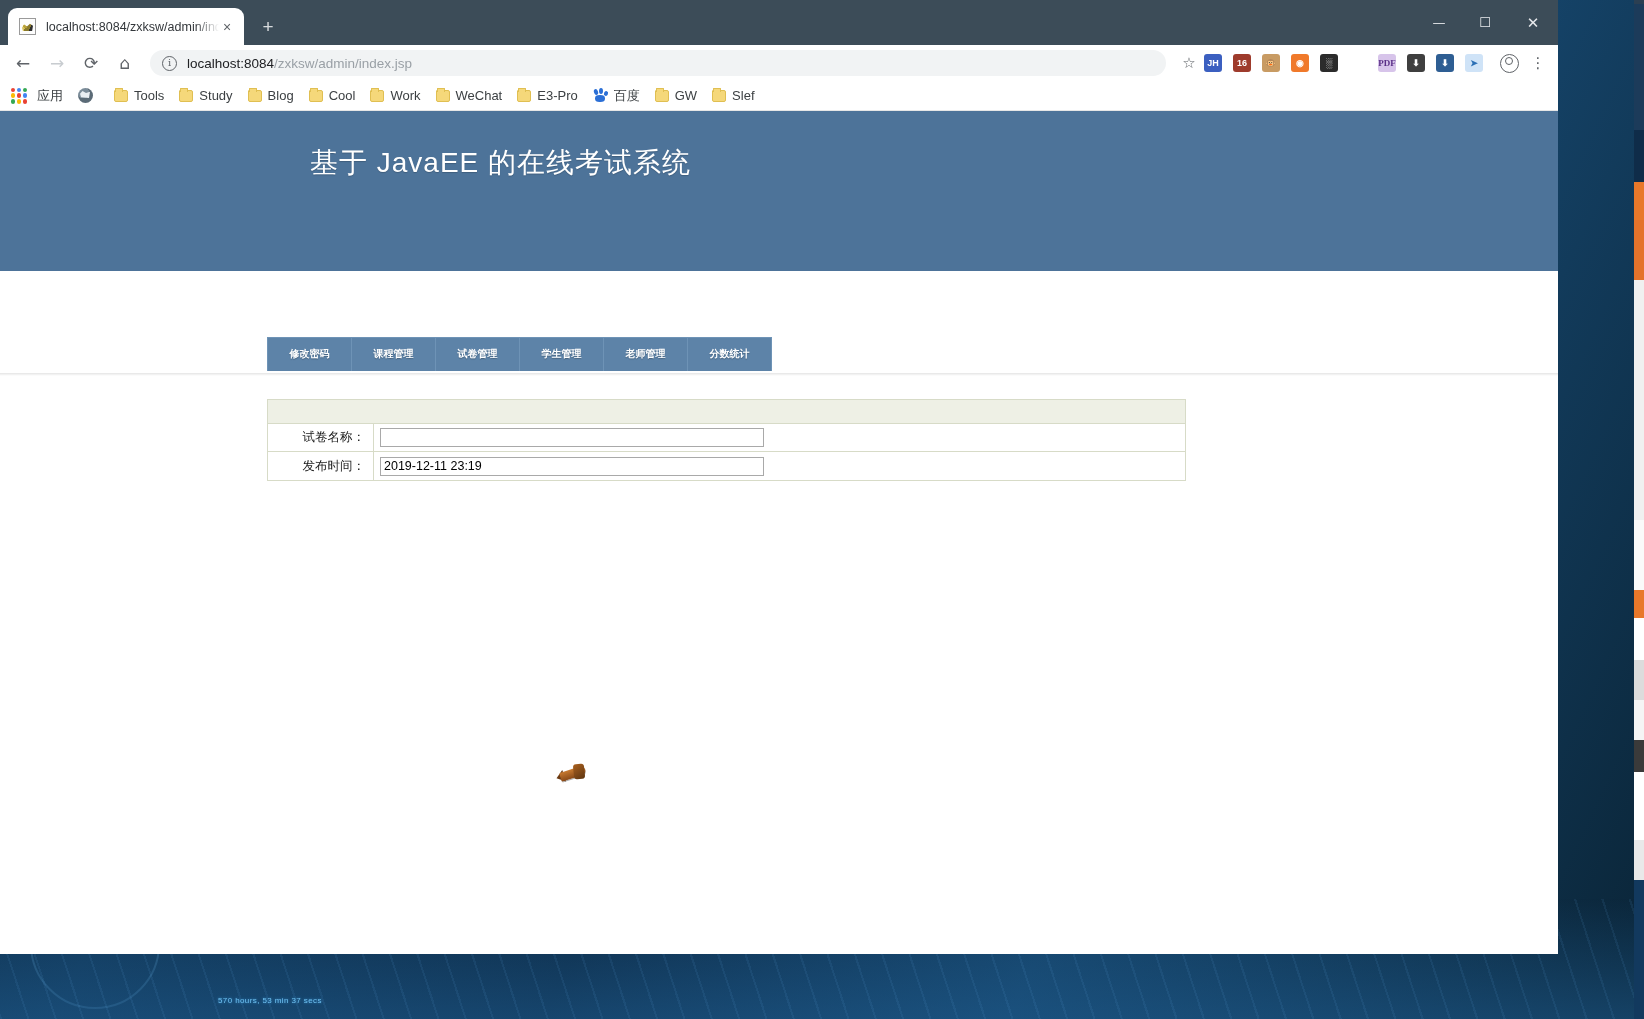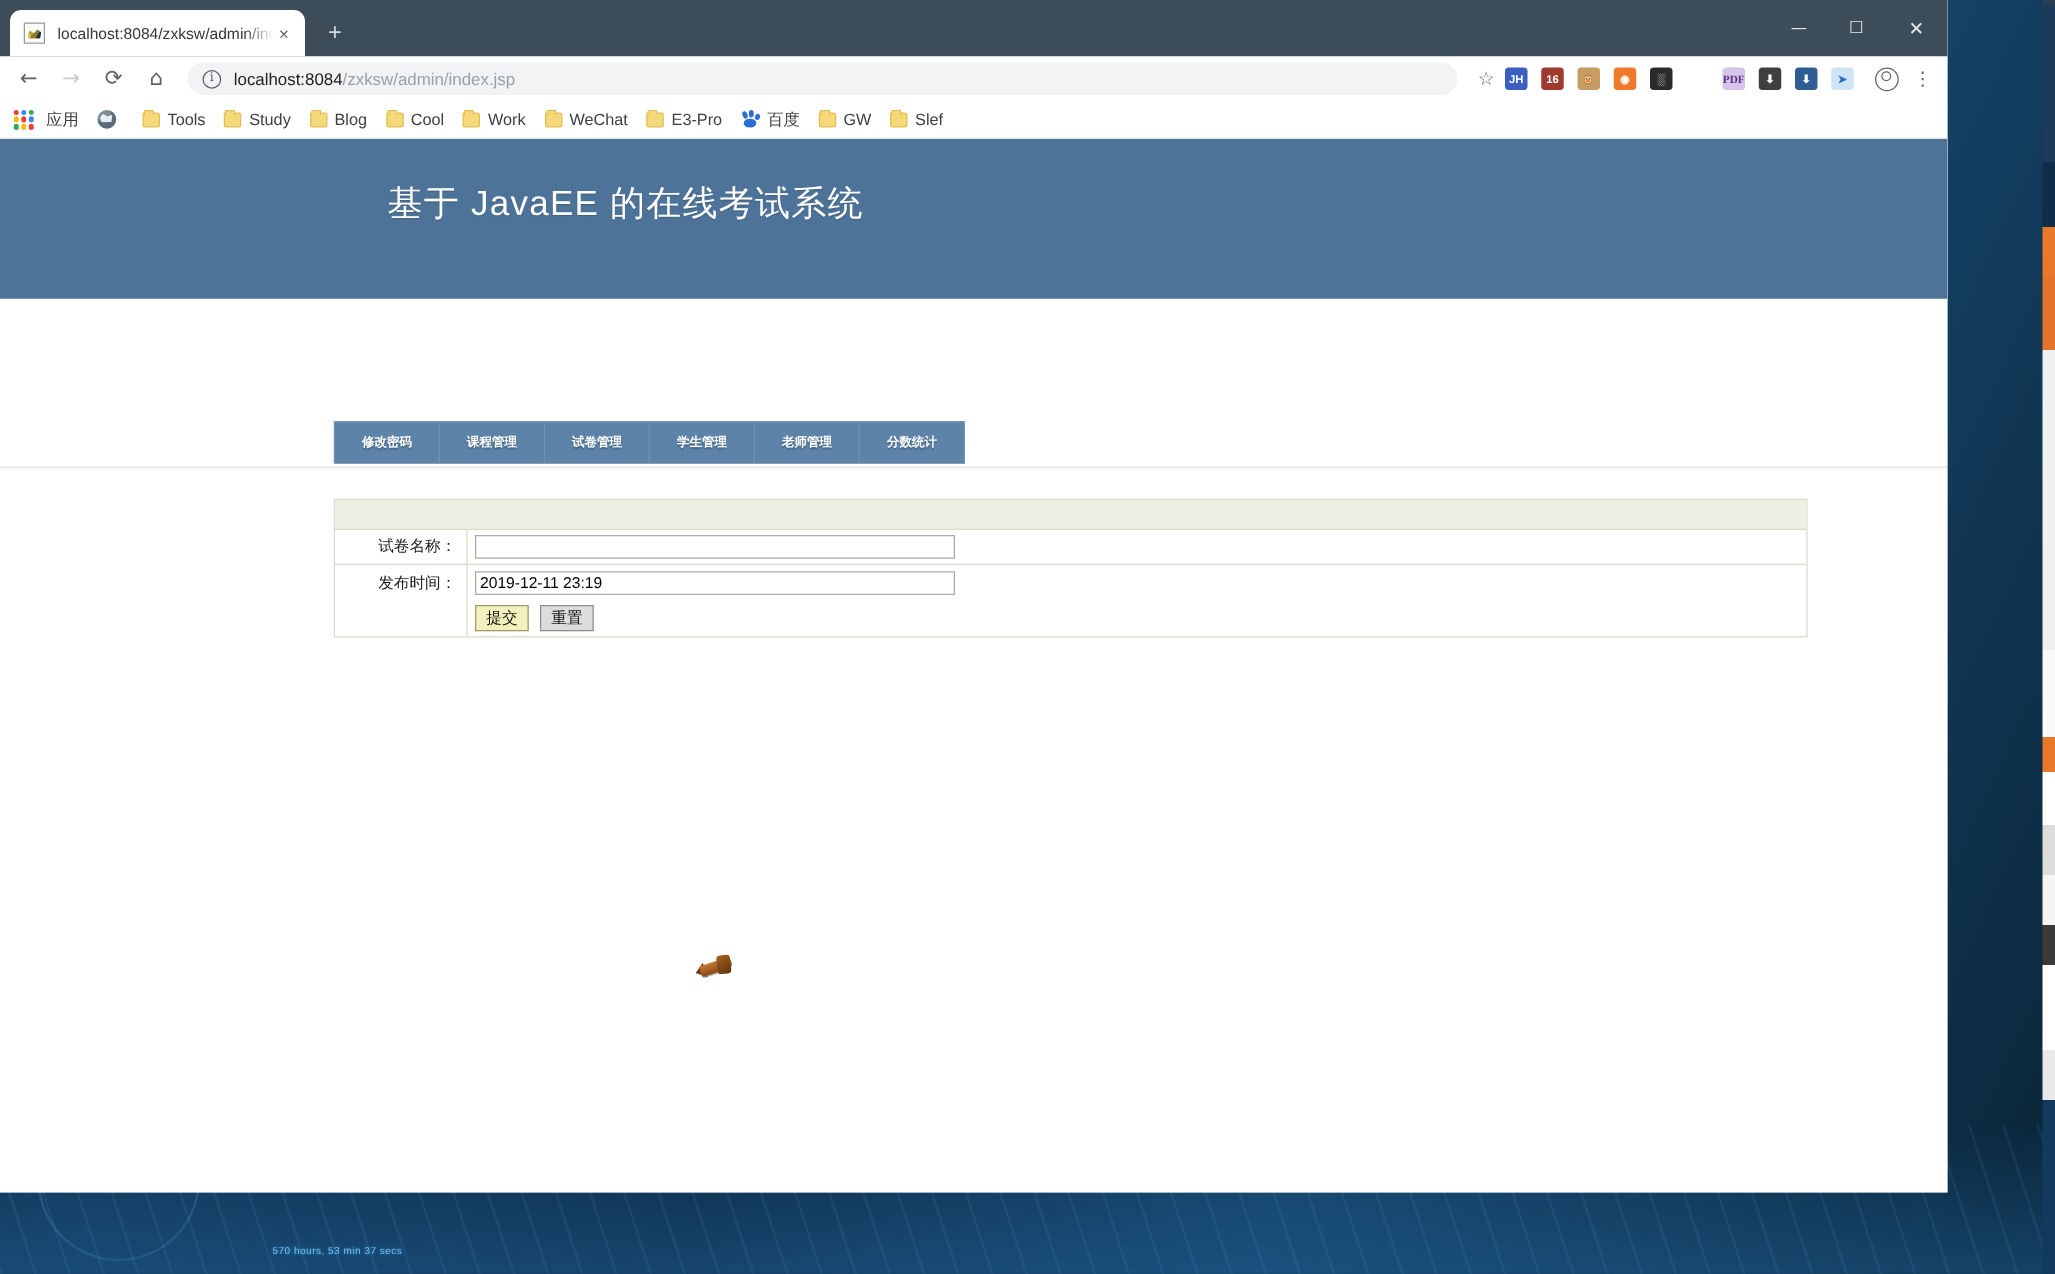--- a/index.html
+++ b/index.html
@@ -243,21 +243,21 @@
   
   #page-viewport {
     position: relative;
     height: 843px;
     background: #ffffff;
     overflow: hidden;
   }
 
   
   #app-header {
-    height: 128px;
+    height: 160px;
     background: #4d7399;
     position: relative;
   }
   #app-title {
     position: absolute; left: 310px; top: 33px;
     font-size: 28px; color: #ffffff;
     font-family: "Liberation Sans", "DejaVu Sans", sans-serif;
     letter-spacing: 1px;
     text-shadow: 0 1px 1px rgba(0,0,0,.18);
   }
@@ -289,21 +289,21 @@
 
   
   #header-edge {
     position: absolute; left: 0; top: 262px; width: 100%; height: 3px;
     background: linear-gradient(180deg, rgba(0,0,0,.10), rgba(0,0,0,0));
   }
 
   
   #form-panel {
     position: absolute; left: 267px; top: 288px;
-    width: 1179px;
+    width: 919px;
     border: 1px solid #d7dbc7;
     background: #ffffff;
   }
   #form-caption-row {
     height: 24px;
     background: #eef0e5;
     border-bottom: 1px solid #d7dbc7;
   }
   .form-row {
     display: flex;
@@ -553,27 +553,20 @@
               <input type="text" class="text-input" style="">
             </div>
           </div>
           <div class="form-row">
             <div class="form-label-cell">发布时间：</div>
             <div class="form-field-cell">
               <input type="text" class="text-input" value="2019-12-11 23:19" style="">
             </div>
           </div>
         </div>
-      <div class="form-row">
-        <div class="form-label-cell"></div>
-        <div class="form-field-cell">
-          <button class="form-btn submit-btn">提交</button>
-          <button class="form-btn reset-btn">重置</button>
-        </div>
-      </div>
     </div>
 
     <div id="mouse-cursor">
       <span class="tip"></span>
         <span class="body"></span>
         <span class="grip"></span>
     </div>
 
   </div>
 </div>

